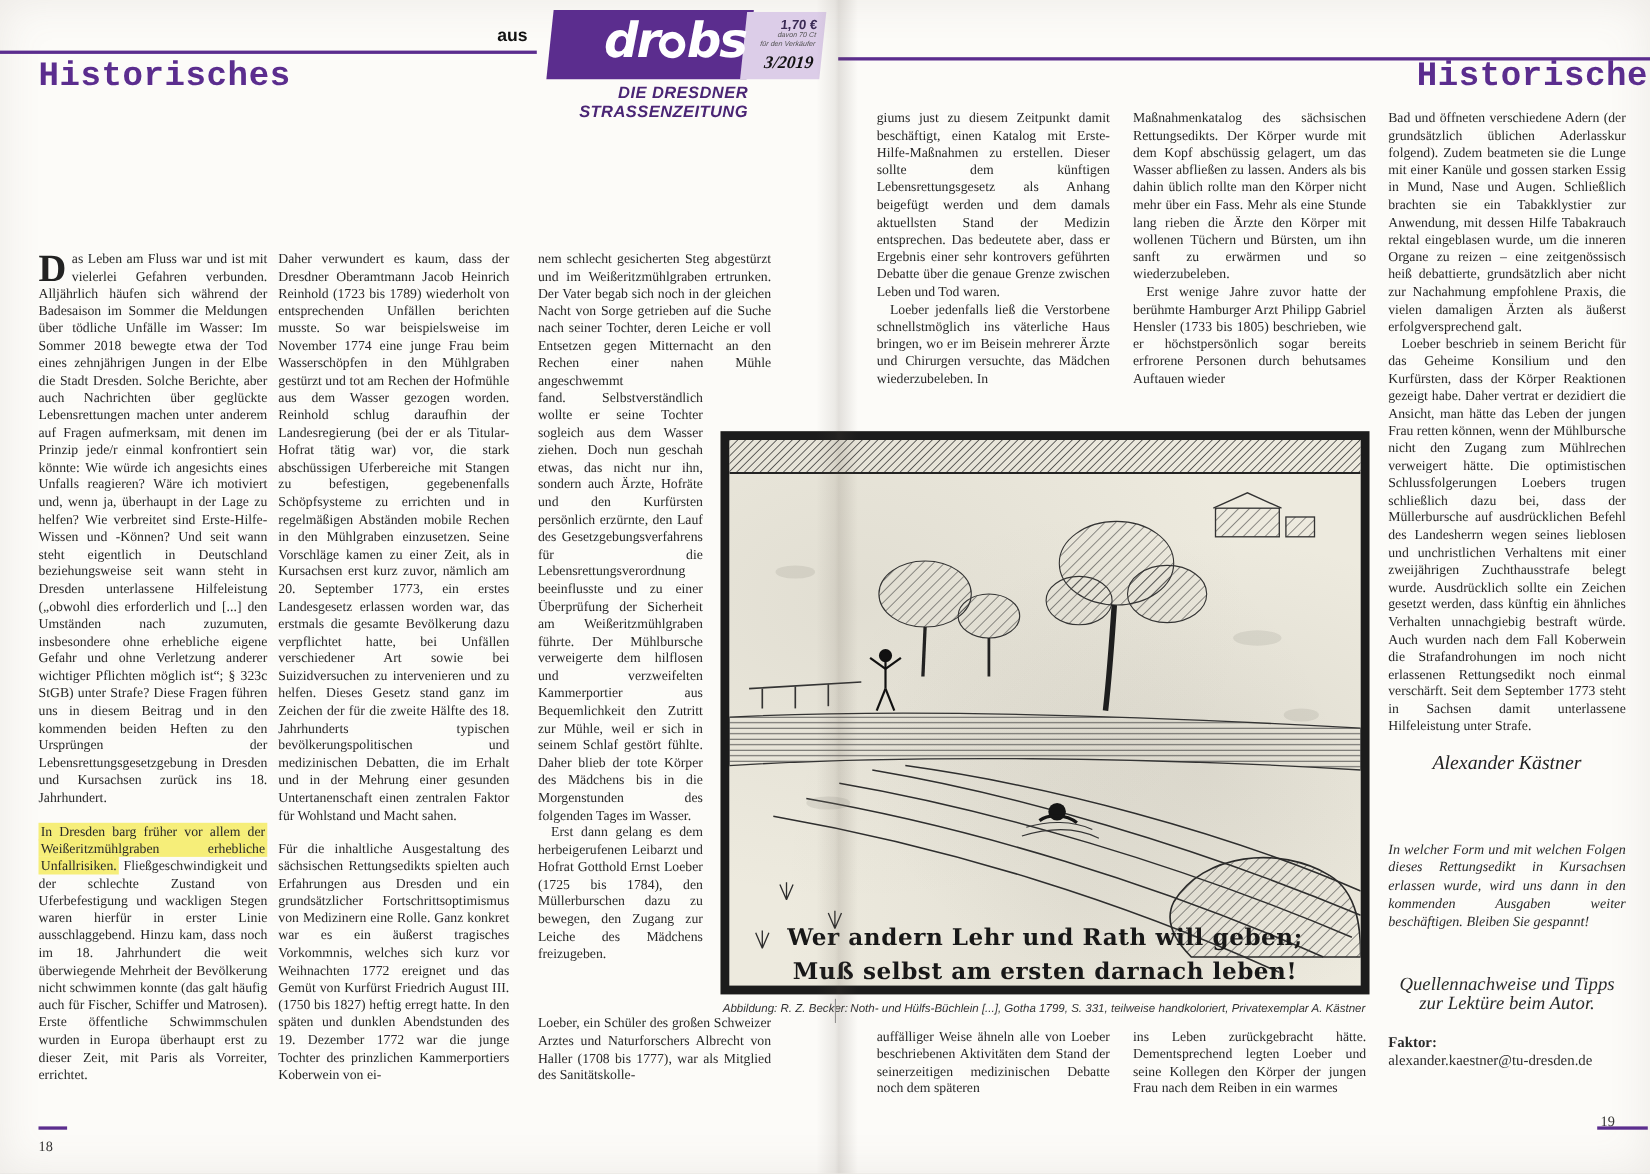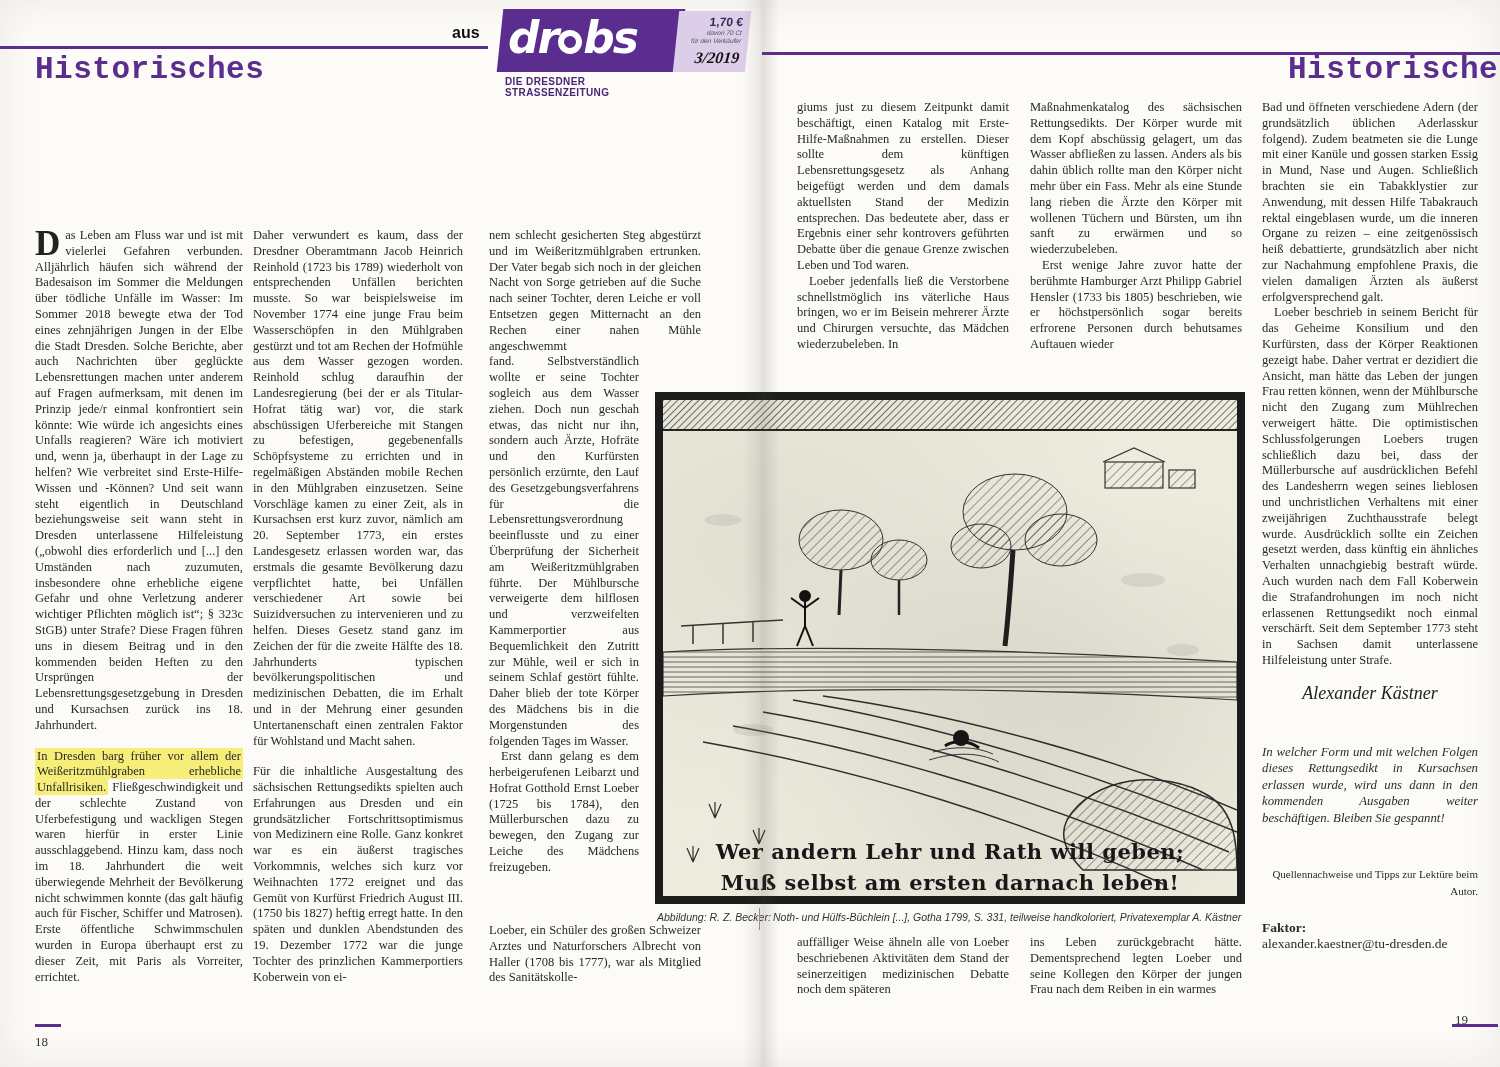--- a/index.html
+++ b/index.html
@@ -24,28 +24,28 @@
     font-size:16px; color:#111; font-weight:600; }
   #logo-box {
     position:absolute; left:500px; top:9px; width:182px; height:63px;
     background:#5b2d8e; transform:skewX(-6deg);
   }
   #logo-price {
     position:absolute; left:676px; top:11px; width:72px; height:61px;
     background:#dccde8; transform:skewX(-6deg); padding:4px 7px 0 0; text-align:right;
   }
   #logo-word {
-    position:absolute; left:508px; top:12px; width:170px; text-align:left;
+    position:absolute; left:508px; top:12px; width:170px; text-align:right;
     font-family:"DejaVu Sans", sans-serif; font-style:italic; font-weight:bold;
     font-size:44px; color:#fff; letter-spacing:-2px;
   }
   .o-ring { display:inline-block; width:24px; height:24px; border:6px solid #fff;
     border-radius:50%; vertical-align:-1px; margin:0 1px; transform:rotate(-12deg); }
-  #logo-tagline { position:absolute; left:505px; top:76px; width:175px; text-align:left;
-    font-family:"Liberation Sans",sans-serif; font-size:10px;
+  #logo-tagline { position:absolute; left:505px; top:76px; width:175px; text-align:right;
+    font-family:"Liberation Sans",sans-serif; font-style:italic; font-size:15px;
     color:#4a2575; letter-spacing:.4px; font-weight:bold; }
   .price-main { font-family:"Liberation Sans",sans-serif; font-weight:bold; font-size:12px; color:#3a2a55; }
   .price-note { font-family:"Liberation Sans",sans-serif; font-size:6.5px; color:#555; font-style:italic; line-height:8px; }
   .price-issue { font-family:"Liberation Serif",serif; font-weight:bold; font-style:italic;
     font-size:16px; color:#111; margin-top:4px; }
   
   #title-block { position:absolute; left:35px; top:102px; width:632px; text-align:center; }
   #article-title { font-family:"DejaVu Serif", serif; font-weight:bold; font-size:42px;
     color:#1b1b1b; letter-spacing:5px; word-spacing:12px; }
   #title-underline { width:600px; height:2px; background:#3a3a3a; margin:9px auto 0; }
@@ -84,22 +84,22 @@
   #verse { position:absolute; left:0; top:436px; width:100%; text-align:center;
     font-family:"DejaVu Serif", serif; font-weight:bold; font-size:21px;
     line-height:31px; color:#181818; letter-spacing:.5px; }
   #caption-row { position:absolute; left:657px; top:908px; width:590px; height:22px;
     font-family:"Liberation Sans",sans-serif; font-style:italic; font-size:10.5px; color:#333; }
   #caption-credit { position:absolute; left:0; top:3px; }
   #caption-divider { position:absolute; left:102px; top:0; width:1px; height:22px; background:#999; }
   #caption-text { position:absolute; left:116px; top:3px; width:470px; }
   
   #author { margin-top:14px; text-align:center; font-style:italic; font-size:18px; color:#222; }
-  #teaser { margin-top:40px; font-style:italic; font-size:12.8px; line-height:16.5px; text-align:justify; }
-  #sources { margin-top:40px; font-size:11px; line-height:17px; text-align:right; }
+  #teaser { margin-top:60px; font-style:italic; font-size:12.8px; line-height:16.5px; text-align:justify; }
+  #sources { margin-top:40px; font-size:17px; line-height:17px; text-align:center;font-style:italic; }
   #contact-label { margin-top:20px; font-weight:bold; font-size:13.5px; }
   #contact-email { font-size:13.5px; }
   
   .pagenum { position:absolute; font-size:13px; color:#333; }
   .pagenum-rule { position:absolute; height:3px; background:#5b2d8e; top:1024px; }
   #num-l { left:35px; top:1034px; }
   #numrule-l { left:35px; width:26px; }
   #num-r { left:1455px; top:1012px; }
   #numrule-r { left:1452px; width:46px; }
   #fold { position:absolute; left:742px; top:0; width:38px; height:1067px; pointer-events:none;

